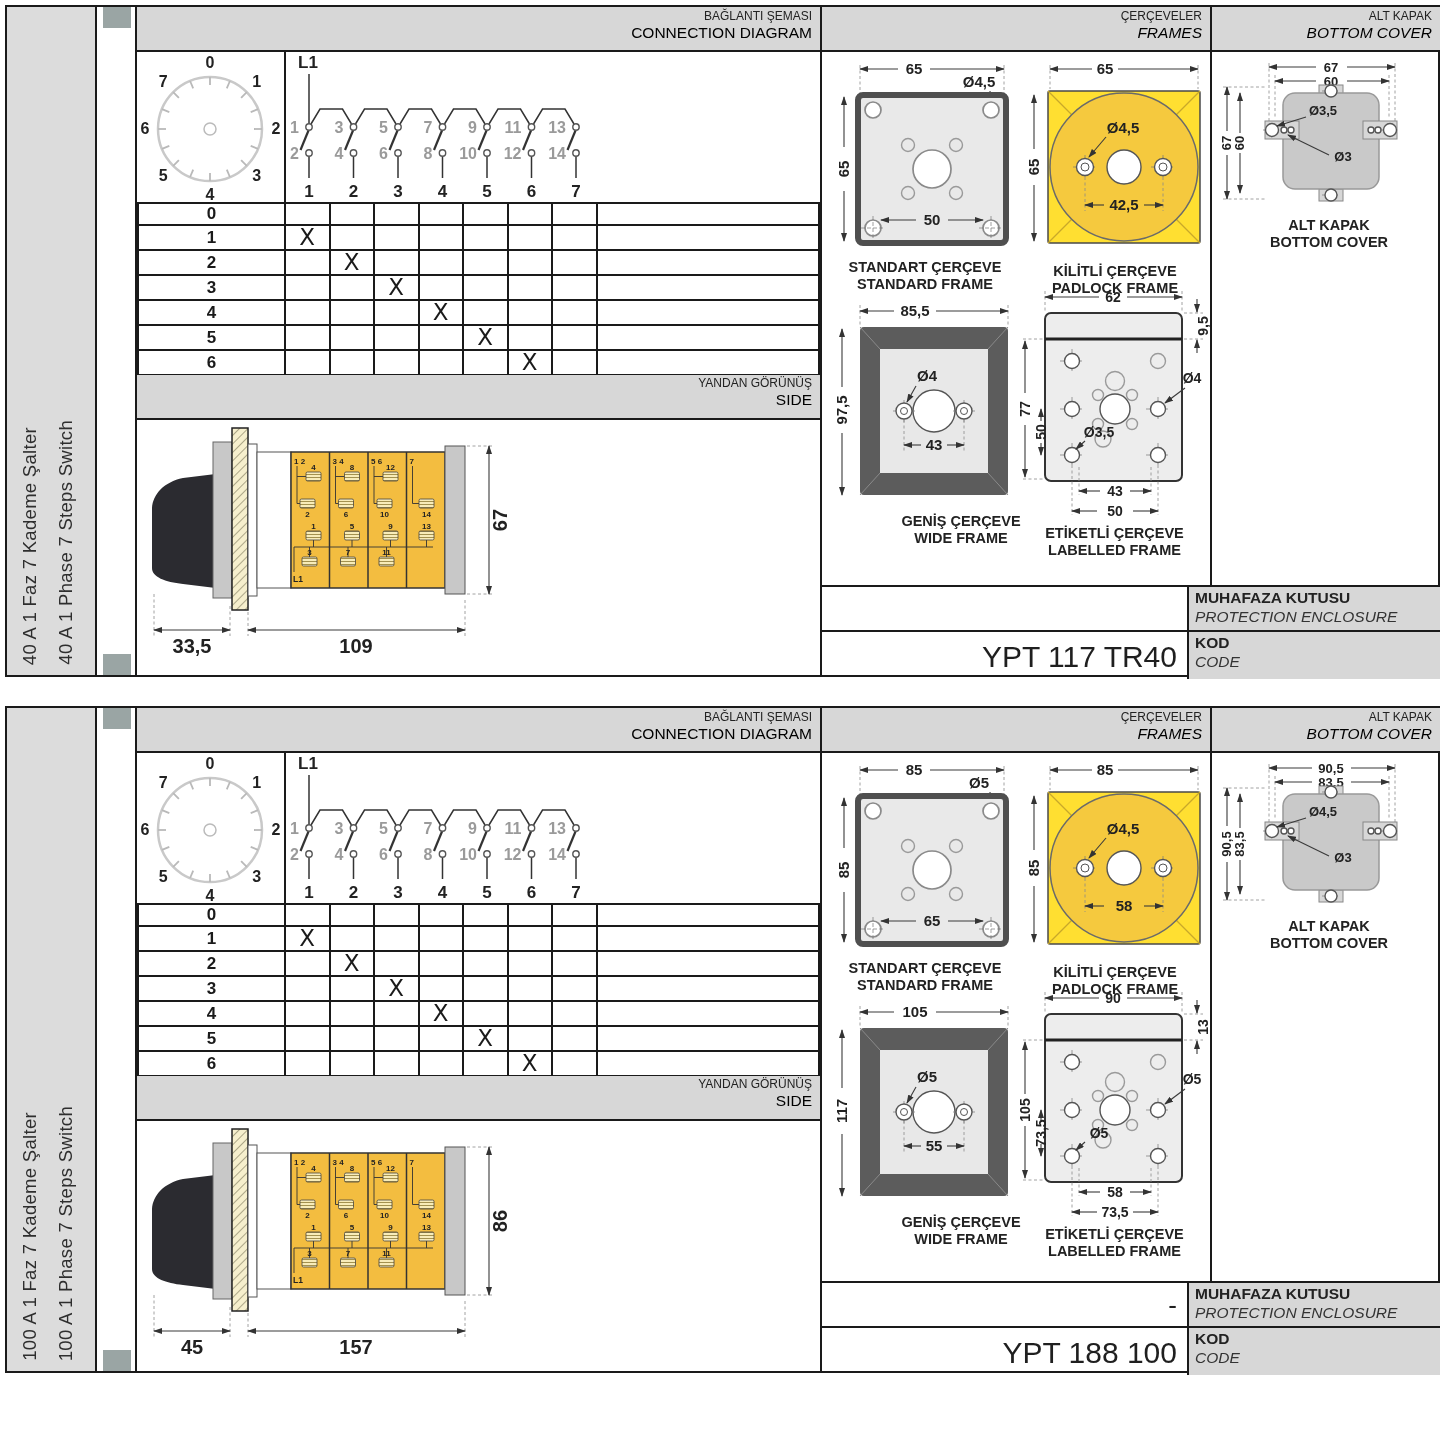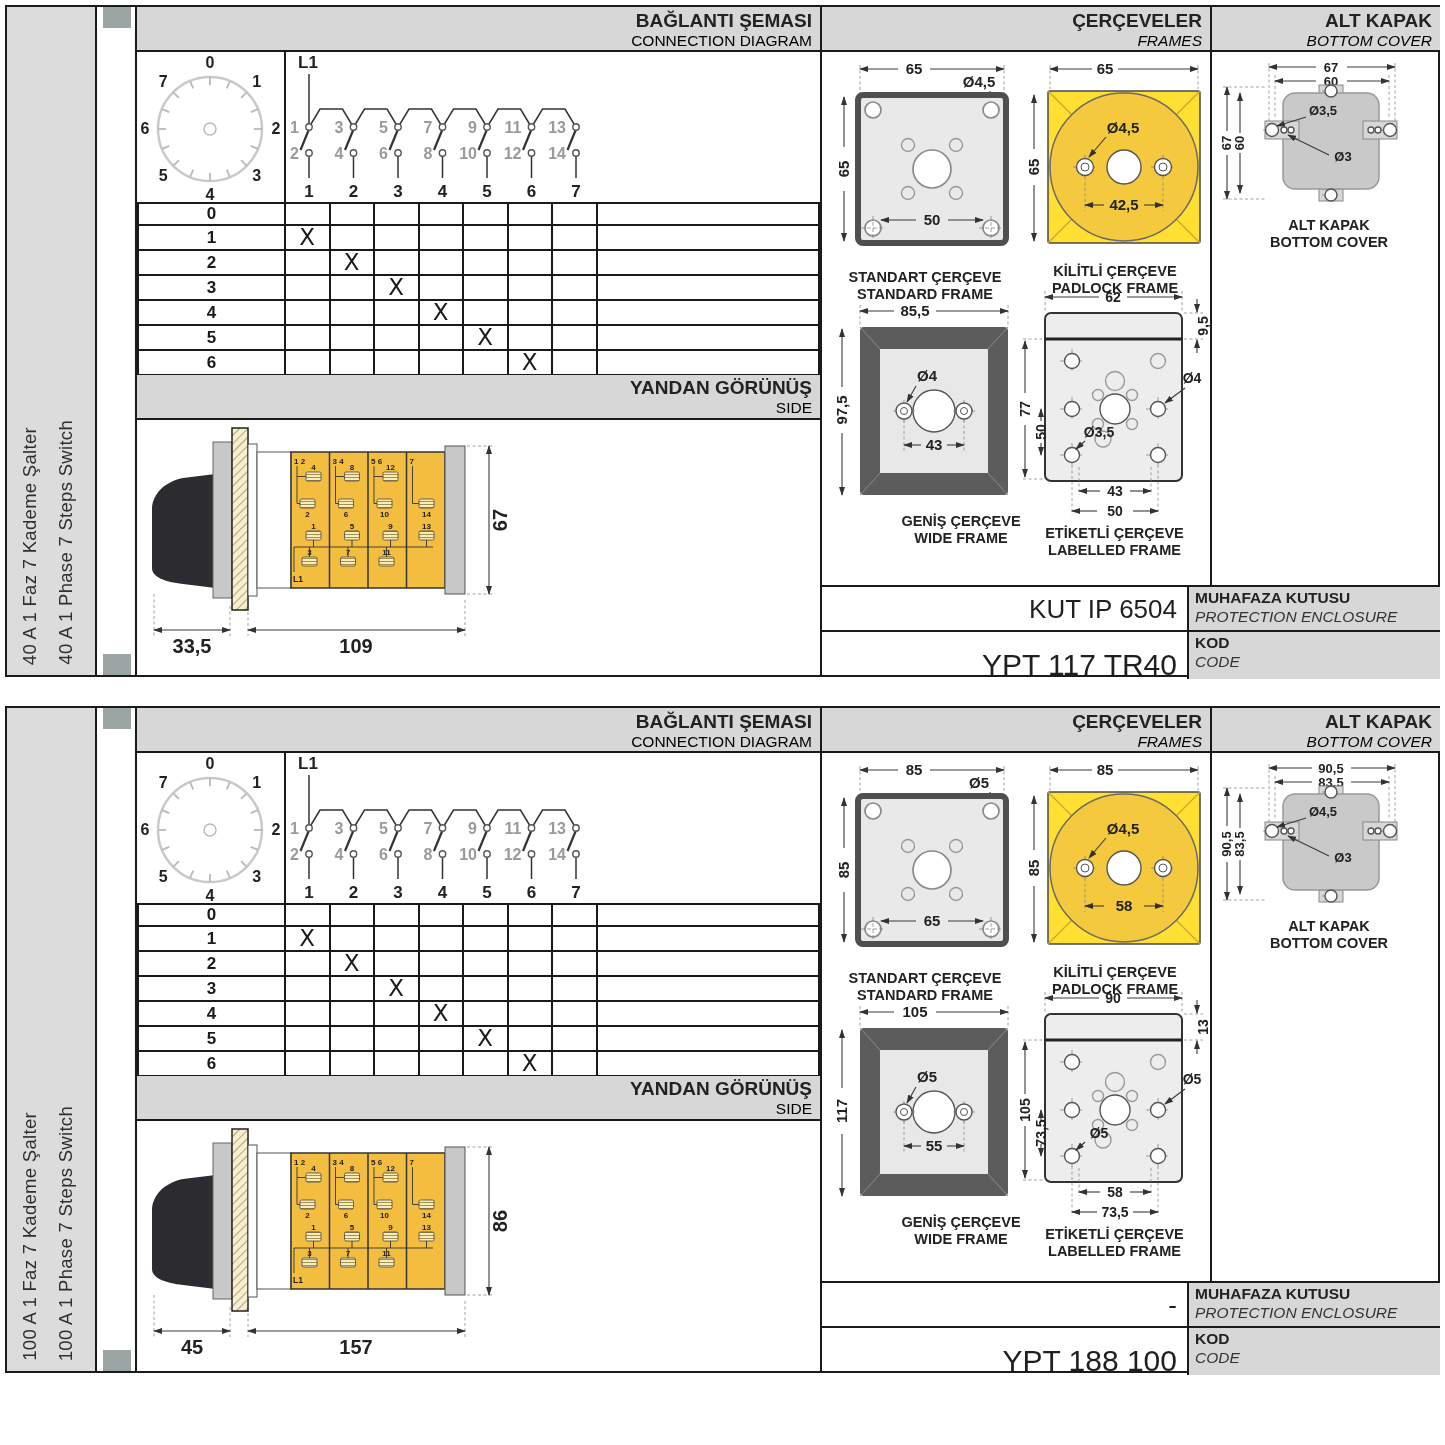--- a/index.html
+++ b/index.html
@@ -6,46 +6,46 @@
   body{width:1445px;height:1445px;position:relative;font-family:"Liberation Sans",sans-serif;color:#1a1a1a;}
   .half{position:absolute;left:5px;width:1435px;height:672px;border:2px solid #1a1a1a;box-sizing:border-box;background:#fff;}
   .sb{position:absolute;left:0;top:0;bottom:0;width:90px;background:#dcdcdc;border-right:2px solid #1a1a1a;box-sizing:border-box;}
   .vl{position:absolute;bottom:10px;writing-mode:vertical-rl;transform:rotate(180deg);font-size:18.5px;color:#2e2e2e;white-space:nowrap;letter-spacing:.3px;}
   .vl1{left:12px;} .vl2{left:48px;}
   .sq{position:absolute;left:96px;width:28px;height:21px;background:#9aa5a4;}
   .sqt{top:0;} .sqb{bottom:0;}
   .ct{position:absolute;left:128px;top:0;bottom:0;right:0;border-left:2px solid #1a1a1a;box-sizing:border-box;}
   .hdr{position:absolute;top:0;height:45px;background:#d7d7d7;border-bottom:2px solid #1a1a1a;box-sizing:border-box;text-align:right;padding:3px 8px 0 0;}
   .hdrA{left:0;width:683px;} .hdrB{left:685px;width:388px;} .hdrC{left:1075px;width:228px;}
-  .htr{font-weight:bold;font-size:19px;color:#222;line-height:1.15;padding-left:33px;}
+  .htr{font-weight:normal;font-size:12px;color:#222;line-height:1.15;padding-left:33px;}
   .hen{font-size:15.5px;color:#000000;line-height:1.15;}
   .hen.it{font-style:italic;}
   .vd1{position:absolute;left:683px;top:0;bottom:0;width:2px;background:#1a1a1a;}
   .vd2{position:absolute;left:1073px;top:0;height:578px;width:2px;background:#1a1a1a;}
   .dialc{position:absolute;left:0;top:45px;width:147px;height:150px;border-right:2px solid #1a1a1a;}
   .contc{position:absolute;left:149px;top:45px;width:534px;height:150px;}
   .xtab{position:absolute;left:0;top:195px;width:683px;height:173px;border-collapse:collapse;table-layout:fixed;}
   .xtab td{border:2px solid #1a1a1a;text-align:center;padding:0;height:17px;}
   .xtab td.rl{font-weight:bold;font-size:17px;}
   .xtab td.xc{font-size:23px;font-weight:400;font-family:"DejaVu Sans",sans-serif;line-height:1;}
   .sidehdr{position:absolute;left:0;top:368px;width:683px;height:45px;background:#d7d7d7;border-bottom:2px solid #1a1a1a;box-sizing:border-box;text-align:right;padding:2px 8px 0 0;}
   .sview{position:absolute;left:0;top:413px;width:553px;height:259px;}
   .fig{position:absolute;}
   .figstd{left:695px;top:48px;} .figpad{left:885px;top:48px;}
   .figwide{left:695px;top:292px;} .figlab{left:878px;top:278px;}
   .figcov{left:1082px;top:52px;}
   .cap{position:absolute;font-weight:bold;font-size:14.5px;line-height:1.2;color:#222;text-align:center;}
-  .capstd{left:693px;top:262px;width:190px;} .cappad{left:883px;top:256px;width:190px;}
+  .capstd{left:693px;top:252px;width:190px;} .cappad{left:883px;top:256px;width:190px;}
   .capwide{left:729px;top:506px;width:190px;} .caplab{left:880px;top:518px;width:195px;}
   .capcov{left:1082px;top:210px;width:220px;}
   .encrow{position:absolute;left:685px;top:578px;width:618px;height:45px;border-top:2px solid #1a1a1a;box-sizing:border-box;}
   .coderow{position:absolute;left:685px;top:623px;width:618px;height:49px;border-top:2px solid #1a1a1a;box-sizing:border-box;}
   .val{position:absolute;left:0;top:0;right:253px;bottom:0;text-align:right;padding-right:10px;color:#1f1f1f;}
   .encrow .val{font-size:26px;padding-top:7px;}
-  .coderow .val{font-size:30px;padding-top:16px;margin-left:38px;}
+  .coderow .val{font-size:30px;padding-top:8px;margin-left:38px;}
   .labc{position:absolute;right:0;top:0;width:253px;bottom:0;background:#d7d7d7;border-left:2px solid #1a1a1a;box-sizing:border-box;padding:2px 6px;}
   .lab1{font-weight:bold;font-size:15.5px;line-height:1.2;color:#222;}
   .lab2{font-style:italic;font-size:15.5px;line-height:1.2;color:#333;}
   svg text{font-family:"Liberation Sans",sans-serif;font-weight:bold;fill:#222;}
   .mid{text-anchor:middle;} .end{text-anchor:end;}
   .f8{font-size:8px;} .f85{font-size:8.5px;} .f13{font-size:13px;} .f14{font-size:14px;}
   .f15{font-size:15px;} .f16{font-size:16px;} .f17{font-size:17px;} .f20{font-size:20px;}
   .gry{fill:#9a9a9a;}
   .ln{stroke:#333;stroke-width:1.5;fill:none;}
   .ln2{stroke:#333;stroke-width:2.2;fill:none;}
@@ -594,21 +594,20 @@
       <line class="dim" x1="87" y1="58" x2="58" y2="67" marker-end="url(#ar)"></line>
       <text class="f13 mid" x="124" y="102">Ø3</text>
       <line class="dim" x1="110" y1="96" x2="69" y2="76" marker-end="url(#ar)"></line>
     </svg>
     <div class="cap capcov">
       <div>ALT KAPAK</div>
       <div>BOTTOM COVER</div>
     </div>
 
     <div class="encrow">
-      <div class="val">KUT IP 6504</div>
       <div class="labc">
         <div class="lab1">MUHAFAZA KUTUSU</div>
         <div class="lab2">PROTECTION ENCLOSURE</div>
       </div>
     </div>
     <div class="coderow">
       <div class="val">YPT 117 TR40</div>
       <div class="labc">
         <div class="lab1">KOD</div>
         <div class="lab2">CODE</div>

